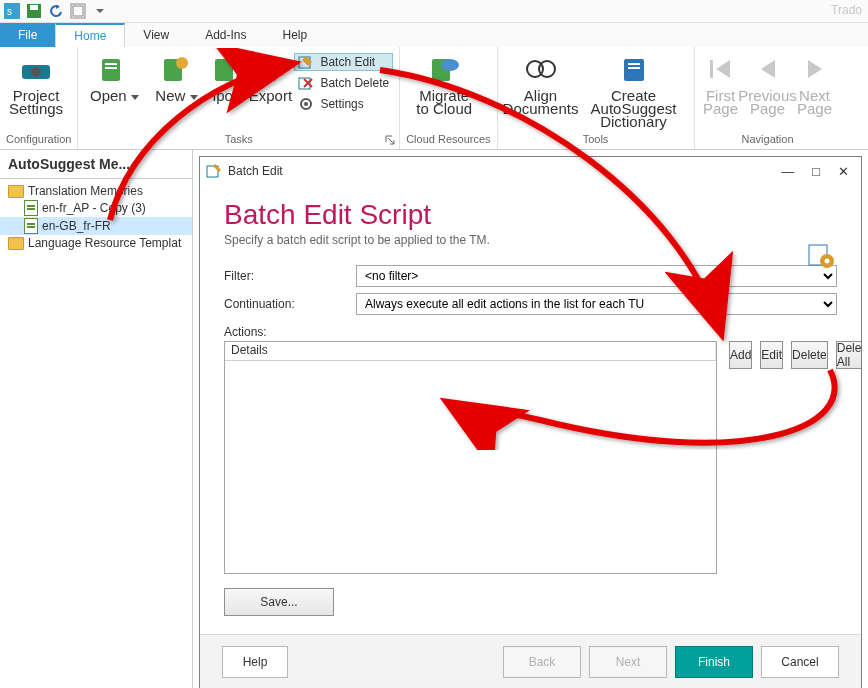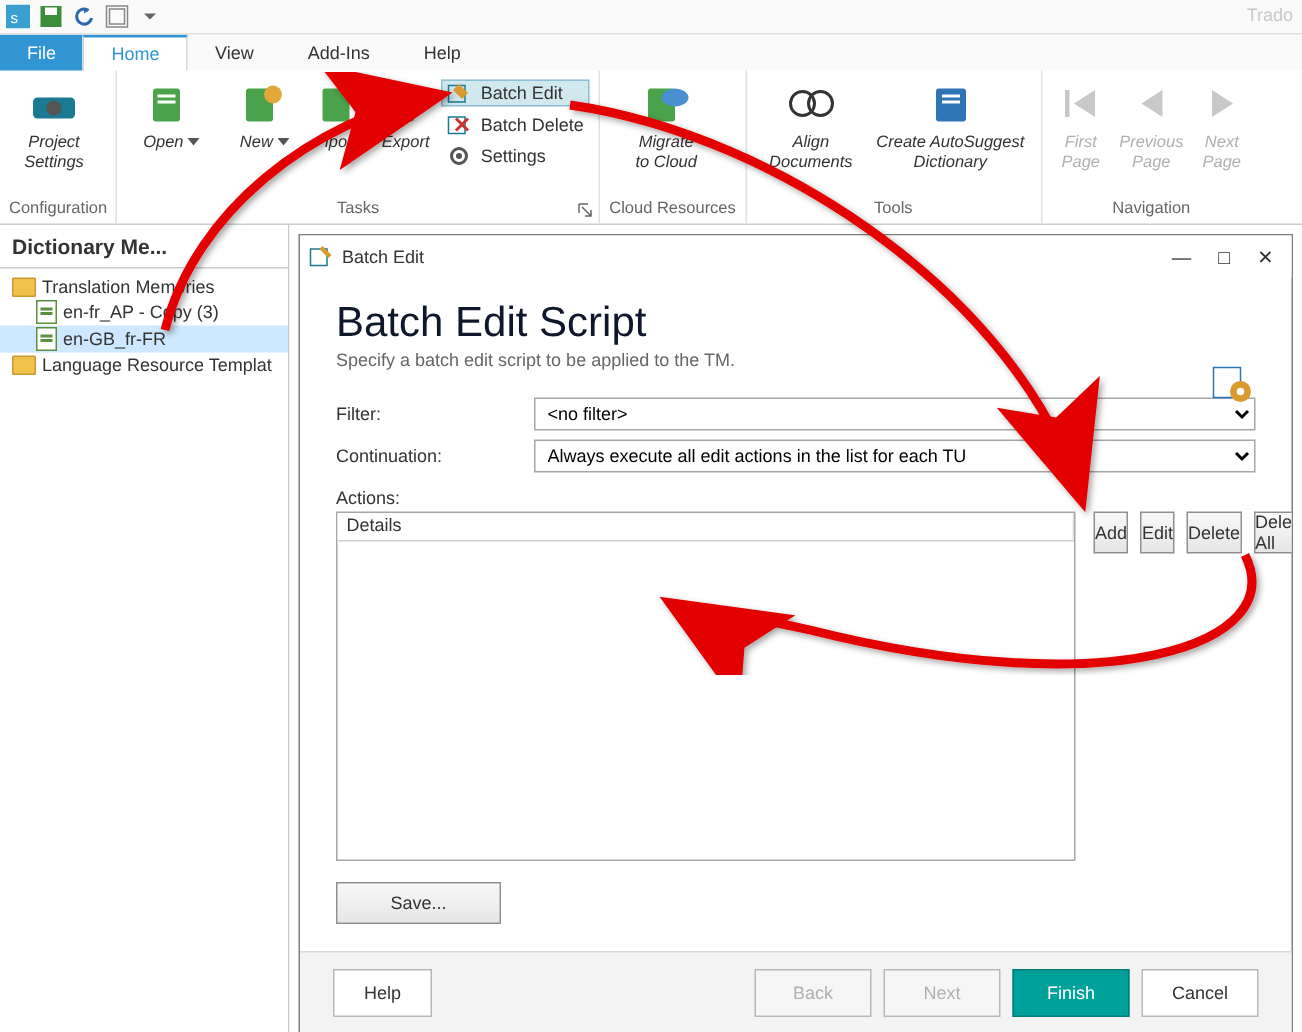--- a/index.html
+++ b/index.html
@@ -26,21 +26,21 @@
   
   .tabs{height:24px;display:flex;align-items:stretch;background:#fafafa;}
   .tab{padding:0 18px;display:flex;align-items:center;font-size:12px;cursor:default;}
   .tab.file{background:var(--ribbon-tab);color:#fff;}
   .tab.active{background:#fff;color:#3195d3;border-top:2px solid var(--ribbon-tab);border-left:1px solid #d4d4d4;border-right:1px solid #d4d4d4;}
   
   .ribbon{height:102px;background:#fff;border-bottom:1px solid #ccc;display:flex;}
   .group{border-right:1px solid #e0e0e0;display:flex;flex-direction:column;justify-content:space-between;padding:2px 6px;}
   .group-body{flex:1;display:flex;align-items:flex-start;gap:2px;}
   .group-label{font-size:11px;color:#666;text-align:center;padding-bottom:2px;}
-  .btn-lg{display:flex;flex-direction:column;align-items:center;justify-content:space-between;width:60px;padding-top:4px;cursor:default;text-align:center;font-size:11px;line-height:13px;font-style:italic;}
+  .btn-lg{display:flex;flex-direction:column;align-items:center;justify-content:space-between;width:60px;padding-top:4px;cursor:default;text-align:center;font-size:15px;line-height:13px;}
   .btn-lg .ico{width:32px;height:32px;margin-bottom:4px;display:flex;align-items:center;justify-content:center;}
   .btn-lg.disabled{color:var(--text-disabled);}
   .btn-stack{display:flex;flex-direction:column;gap:3px;padding-top:4px;}
   .btn-sm{display:flex;align-items:center;gap:6px;padding:1px 4px;font-size:12px;cursor:default;}
   .btn-sm.sel{background:var(--sel-blue);border:1px solid #8dbfd6;padding:0 3px;}
   
   .main{display:flex;height:calc(688px - 22px - 24px - 102px);}
   .panel{width:192px;border-right:1px solid #ccc;background:#fff;display:flex;flex-direction:column;}
   .panel-head{font-weight:bold;font-size:14px;padding:6px 8px;border-bottom:1px solid #ccc;background:#fff;white-space:nowrap;overflow:hidden;text-overflow:ellipsis;}
   .tree{padding:4px 0;font-size:12px;flex:1;}
@@ -52,21 +52,21 @@
   .tm-ico::after{content:"";position:absolute;top:4px;left:2px;width:8px;height:2px;background:#5a8f3e;box-shadow:0 3px 0 #5a8f3e;}
   
   .dlg-area{flex:1;position:relative;background:#fff;}
   .dialog{position:absolute;left:6px;top:6px;right:6px;bottom:0;border:1px solid #7e7e7e;background:#fff;display:flex;flex-direction:column;}
   .titlebar{height:28px;display:flex;align-items:center;padding:0 6px;background:#fff;}
   .titlebar .tico{width:16px;height:16px;margin-right:6px;}
   .title-text{font-size:12px;}
   .win-ctrls{margin-left:auto;display:flex;gap:18px;padding-right:6px;}
   .win-ctrls span{font-family:Arial;font-size:13px;}
   .dlg-body{flex:1;padding:8px 24px 0 24px;overflow:hidden;display:flex;flex-direction:column;}
-  h1.batch{color:#0f172a;font-weight:300;font-size:28px;margin:6px 0 2px 0;}
+  h1.batch{color:#be185d;font-weight:300;font-size:28px;margin:6px 0 2px 0;}
   .sub{color:#666;font-size:12px;margin-bottom:18px;}
   .icon-right{position:absolute;right:26px;top:56px;width:28px;height:28px;}
   .form-row{display:flex;align-items:center;margin-bottom:6px;}
   .form-row label{width:92px;font-size:12px;}
   .form-row .sel{flex:1;padding-left:40px;}
   select.wide{width:100%;height:22px;border:1px solid #a6a6a6;background:#fff;font-size:12px;padding-left:4px;}
   .actions-label{font-size:12px;margin-top:4px;}
   .actions-area{display:flex;gap:12px;margin-top:2px;flex:1;min-height:0;}
   .grid{flex:1;border:1px solid #a6a6a6;background:#fff;display:flex;flex-direction:column;}
   .grid-header{display:flex;background:#fff;border-bottom:1px solid #cfcfcf;font-size:12px;height:18px;}
@@ -306,21 +306,21 @@
         <span style="white-space:pre-line;">Next
 Page</span>
       </div>
     </div>
     <div class="group-label">Navigation</div>
   </div>
 </div>
 
 <div class="main">
   <div class="panel">
-    <div class="panel-head">Dictionary  Me...</div>
+    <div class="panel-head">AutoSuggest  Me...</div>
     <div class="tree">
       <div class="tree-row">
         <span class="folder-ico"></span>
         <span>Translation Memories</span>
       </div>
       <div class="tree-row indent1">
         <span class="tm-ico"></span>
         <span>en-fr_AP - Copy (3)</span>
       </div>
       <div class="tree-row indent1 sel">

